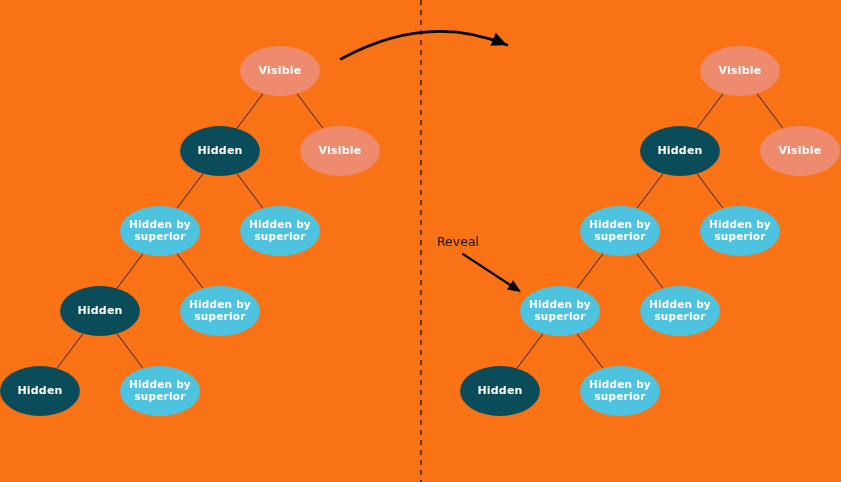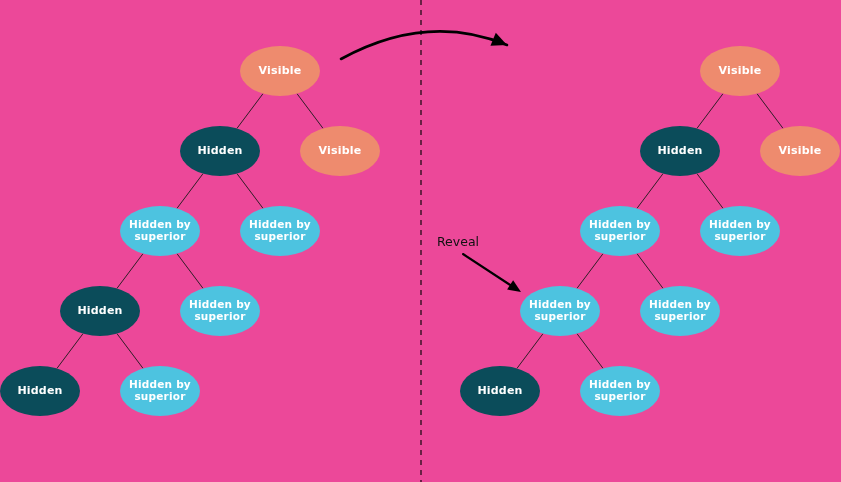--- a/index.html
+++ b/index.html
@@ -8,21 +8,21 @@
     padding: 0;
     background: #ffffff;
   }
   body {
     font-family: "DejaVu Sans", "Liberation Sans", sans-serif;
   }
   #canvas {
     position: relative;
     width: 841px;
     height: 482px;
-    background: #ec4899;
+    background: #f97316;
     overflow: hidden;
   }
   #diagram-svg {
     position: absolute;
     left: 0;
     top: 0;
     width: 841px;
     height: 482px;
   }
   .node-ellipse {

